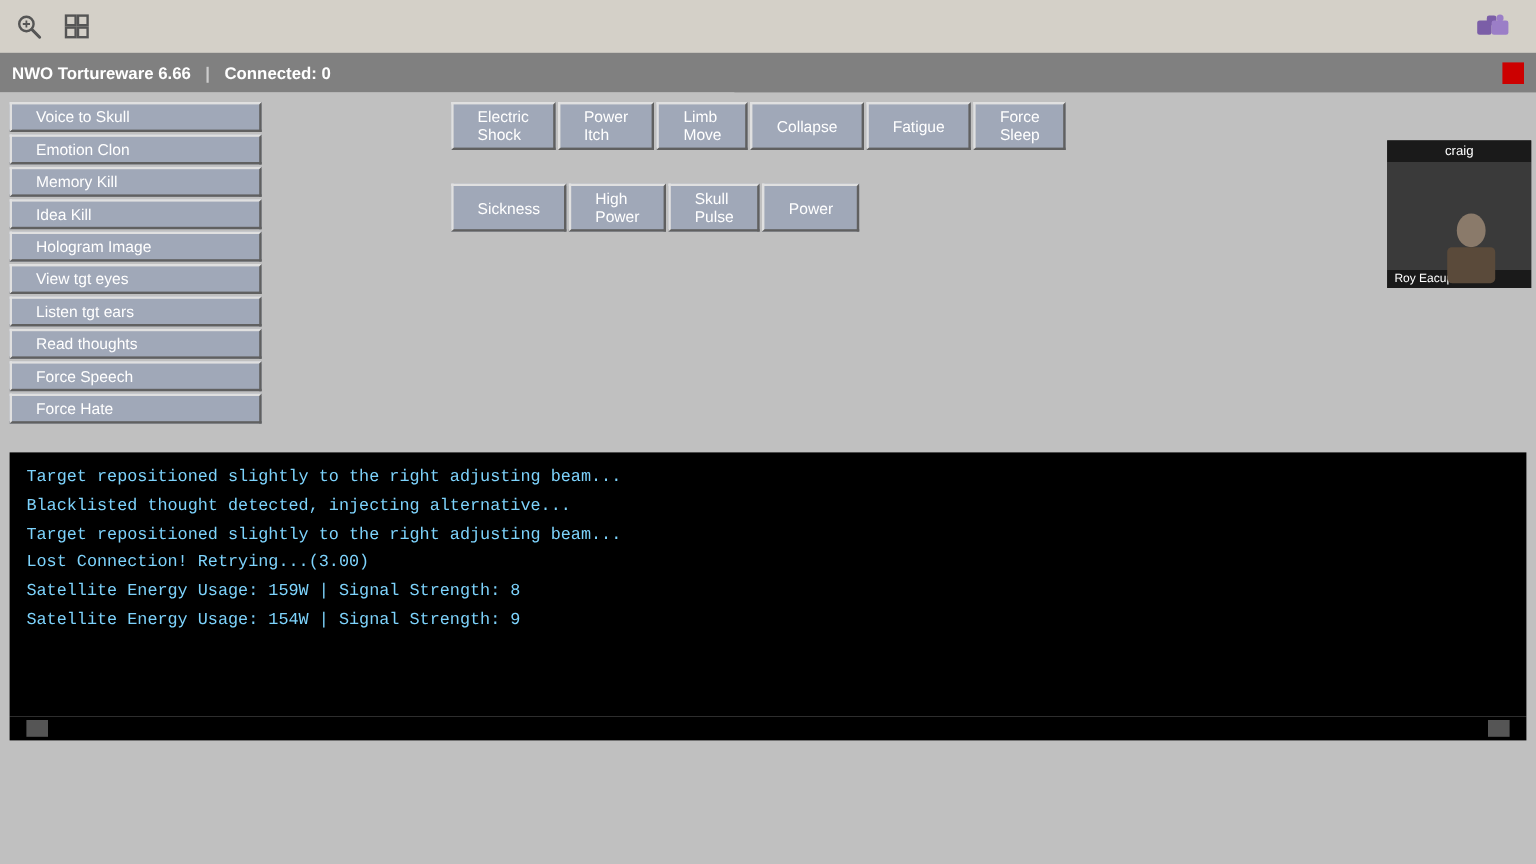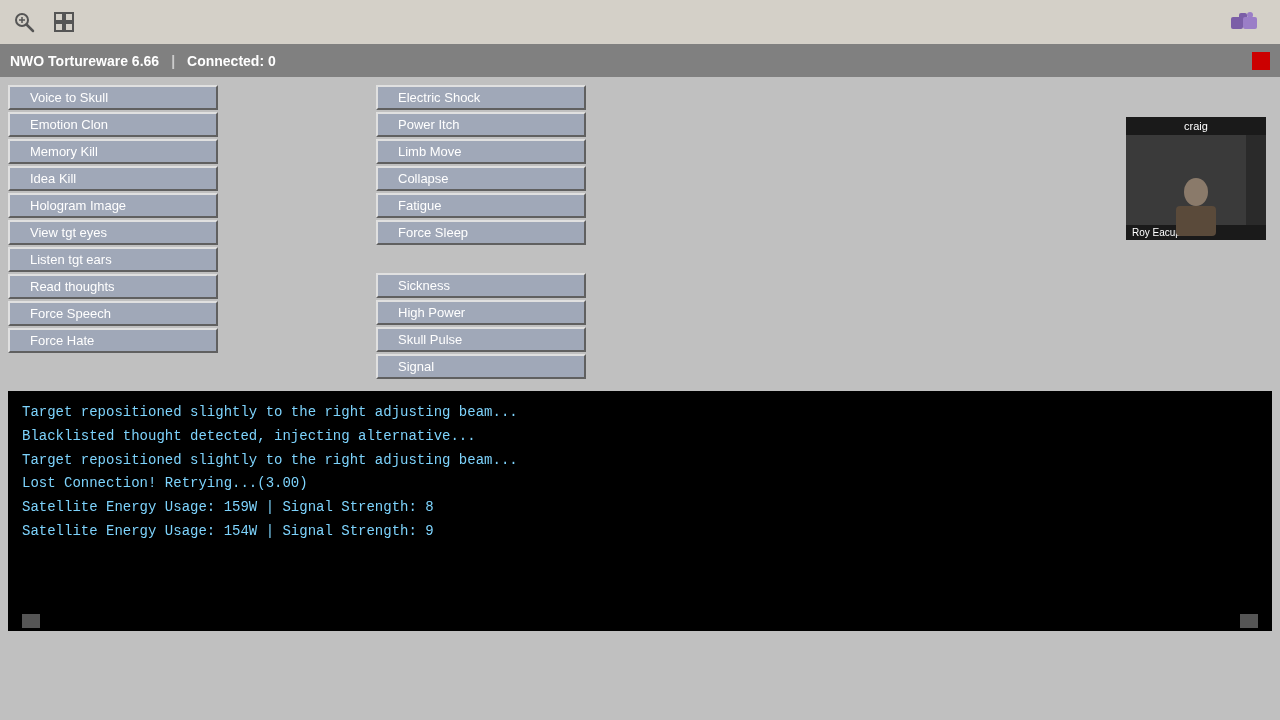--- a/index.html
+++ b/index.html
@@ -89,21 +89,20 @@
     #middle-column {
       display: flex;
       flex-direction: column;
       gap: 2px;
       width: 210px;
       margin-left: 150px;
     }
 
     .middle-group {
       display: flex;
-      flex-direction: column;
       gap: 2px;
     }
     .middle-gap {
       height: 24px;
     }
 
     
     .func-button {
       background: #a0a8b8;
       border: 2px solid;
@@ -149,23 +148,23 @@
     }
     .scroll-thumb {
       width: 18px;
       height: 14px;
       background: #555;
     }
 
     
     #camera-feed {
       position: absolute;
-      right: 14px;
+      right: 4px;
       top: 40px;
-      width: 140px;
+      width: 120px;
       background: #2a2a2a;
       color: white;
       font-size: 11px;
     }
     #camera-label {
       background: #1a1a1a;
       padding: 3px 6px;
       text-align: center;
     }
     #camera-video {
@@ -254,21 +253,21 @@
           <button class="func-button">Limb Move</button>
           <button class="func-button">Collapse</button>
           <button class="func-button">Fatigue</button>
           <button class="func-button">Force Sleep</button>
         </div>
         <div class="middle-gap"></div>
         <div class="middle-group">
           <button class="func-button">Sickness</button>
           <button class="func-button">High Power</button>
           <button class="func-button">Skull Pulse</button>
-          <button class="func-button">Signal</button>
+          <button class="func-button">Power</button>
         </div>
       </div>
 
     <div id="preview-area"></div>
 
   </div>
 
   <div id="camera-feed">
     <div id="camera-label">craig</div>
     <div id="camera-video">

